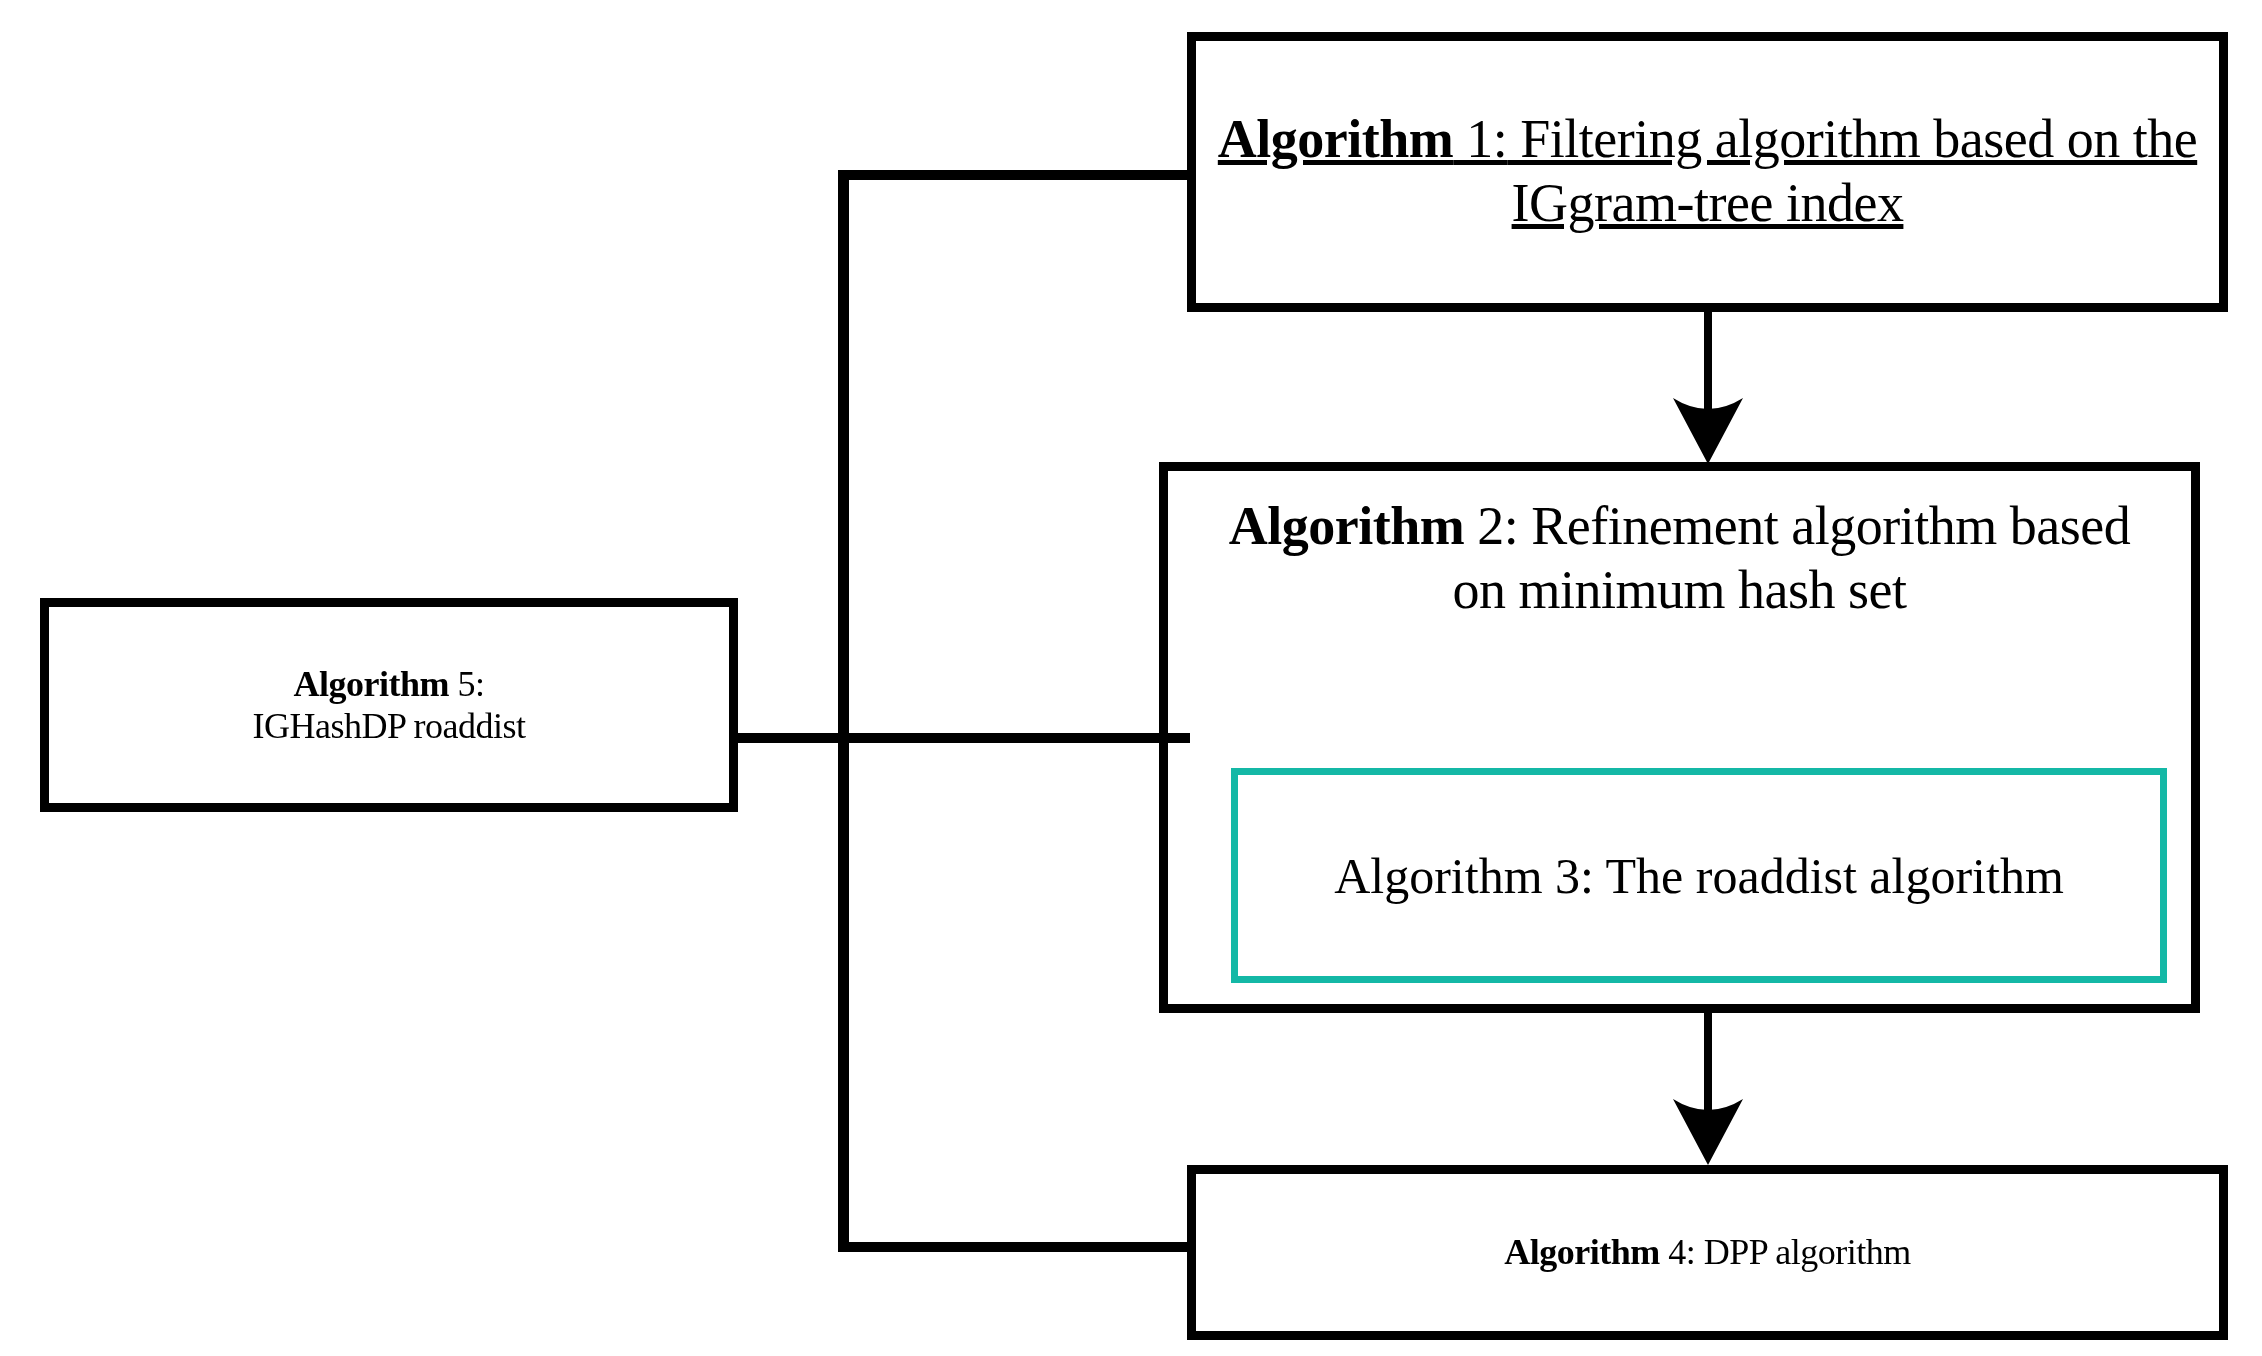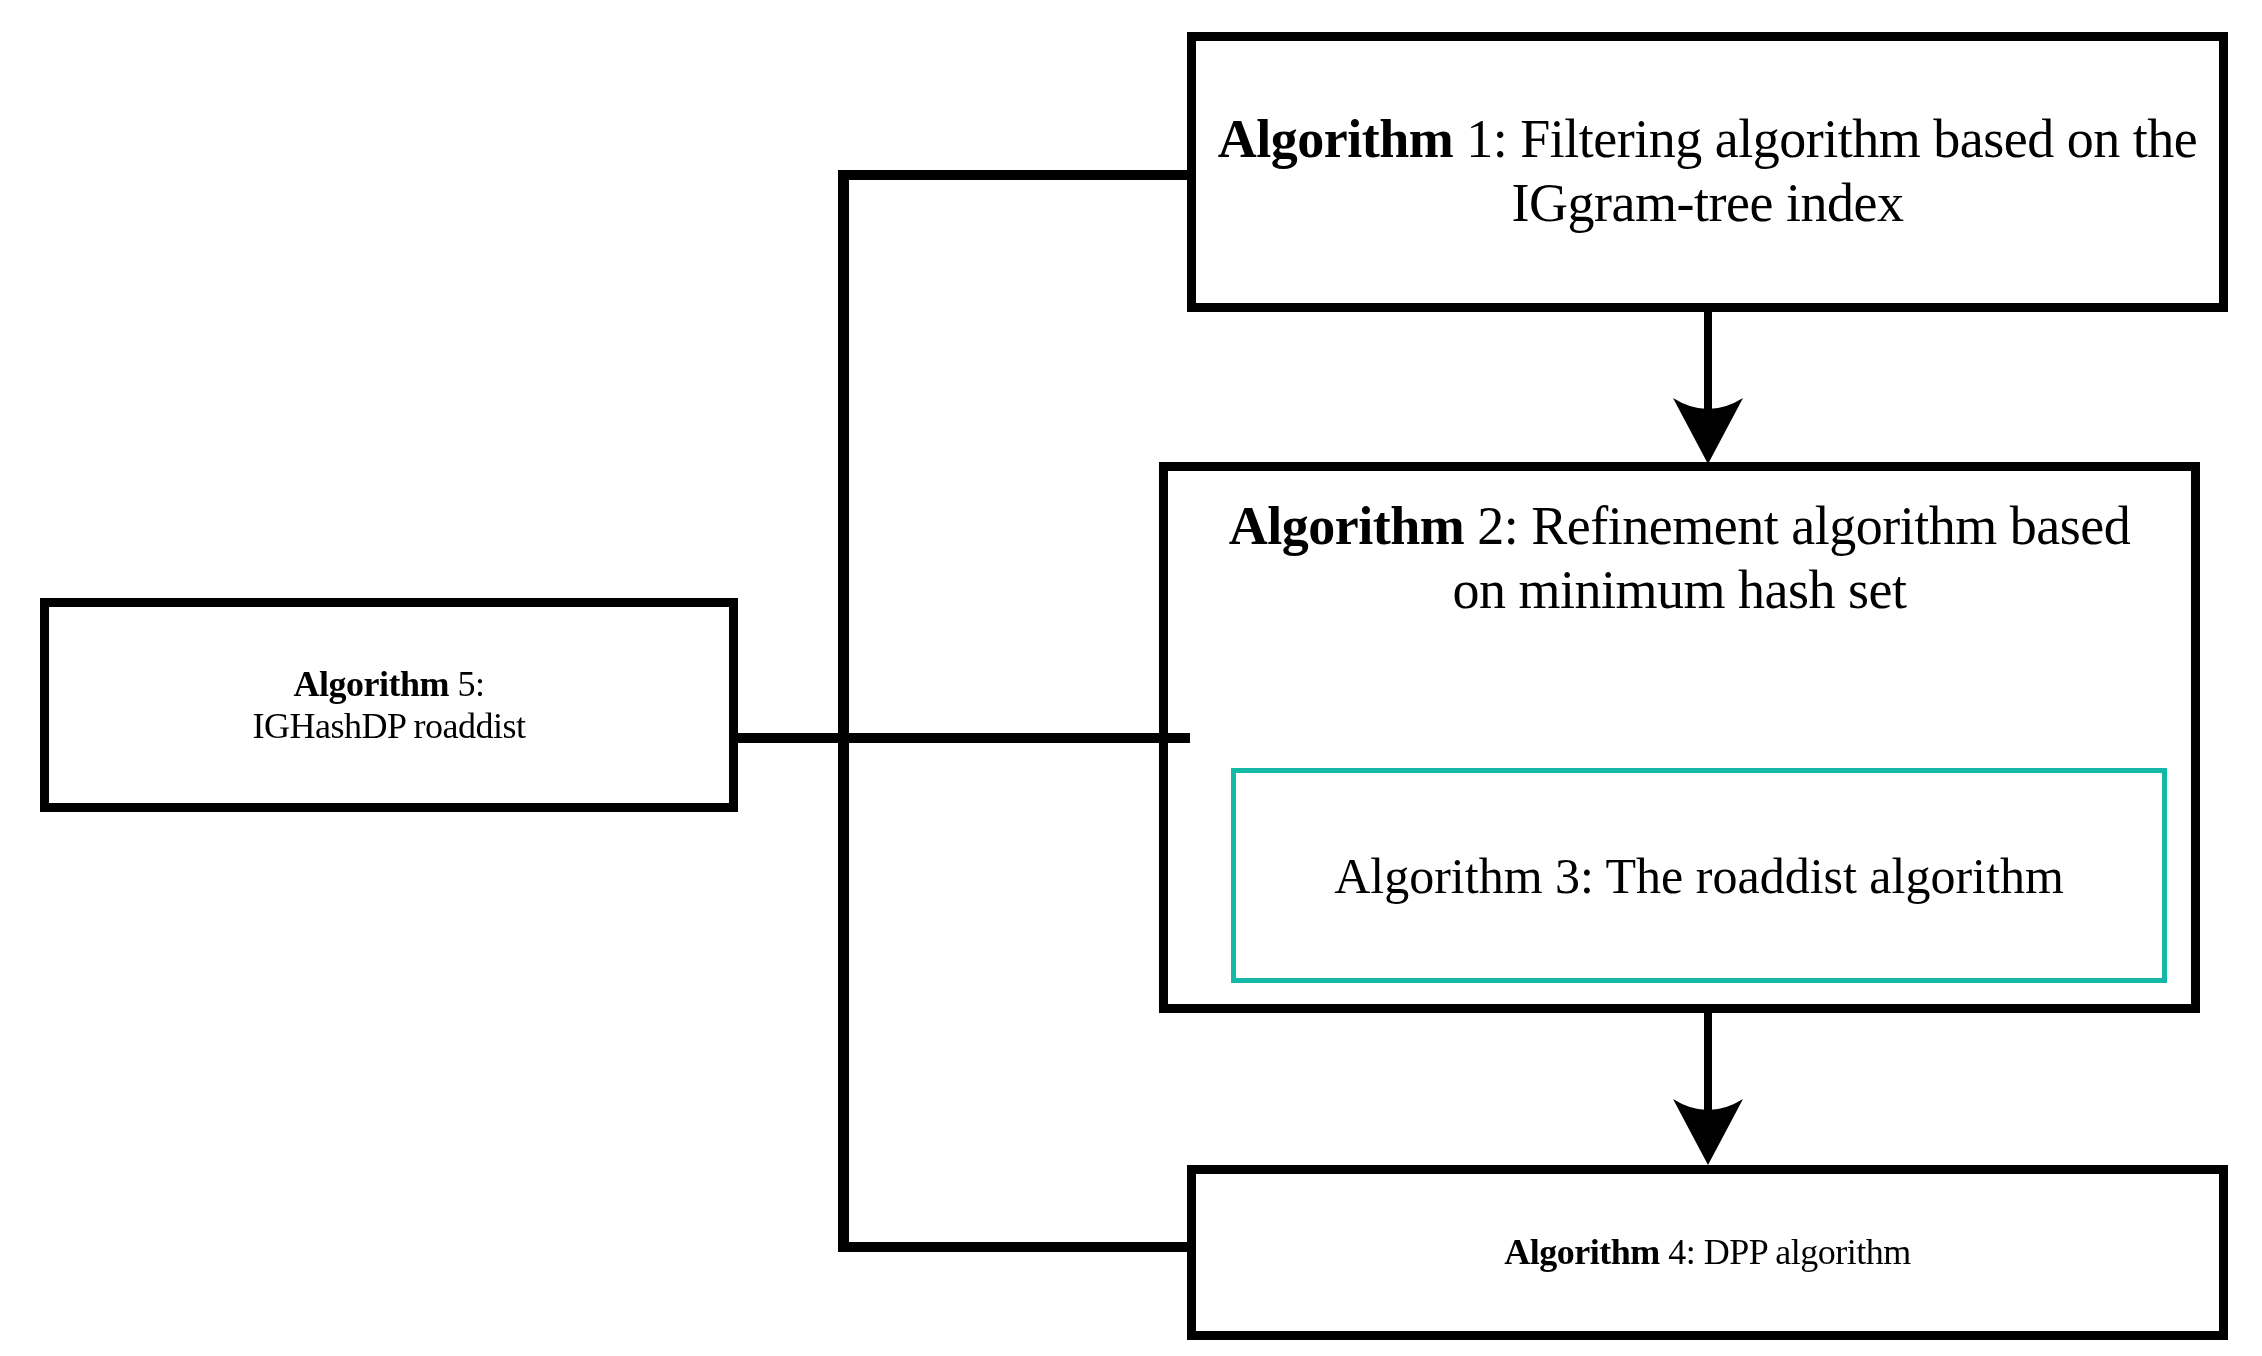--- a/index.html
+++ b/index.html
@@ -43,38 +43,39 @@
   
   #box5 {
     left: 40px;  top: 598px;
     width: 698px; height: 214px;
     font-size: 36px;
   }
   #box1 {
     left: 1187px; top: 32px;
     width: 1041px; height: 280px;
     font-size: 54px;
+    text-decoration: underline;
   }
   #box2 {
     left: 1159px; top: 462px;
     width: 1041px; height: 551px;
     font-size: 54px;
     align-items: flex-start;
     justify-content: flex-start;
     flex-direction: column;
   }
   #box2 .txt {
     padding: 24px 30px 0 30px;
   }
   #box3 {
     position: absolute;
     left: 1231px; top: 768px;
     width: 936px; height: 215px;
     box-sizing: border-box;
-    border: 5px solid #14b8a6;
+    border: 7px solid #14b8a6;
     background: #ffffff;
     display: flex;
     align-items: center;
     justify-content: center;
     text-align: center;
     font-size: 50px;
     color: #000000;
   }
   #box4 {
     left: 1187px; top: 1165px;

